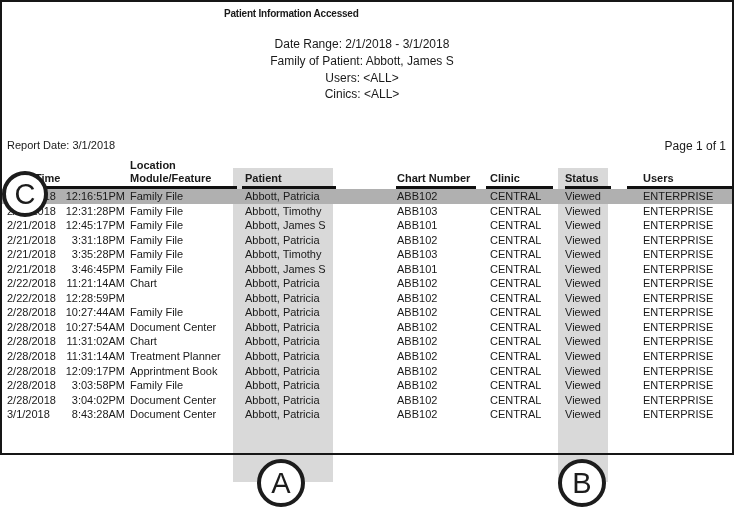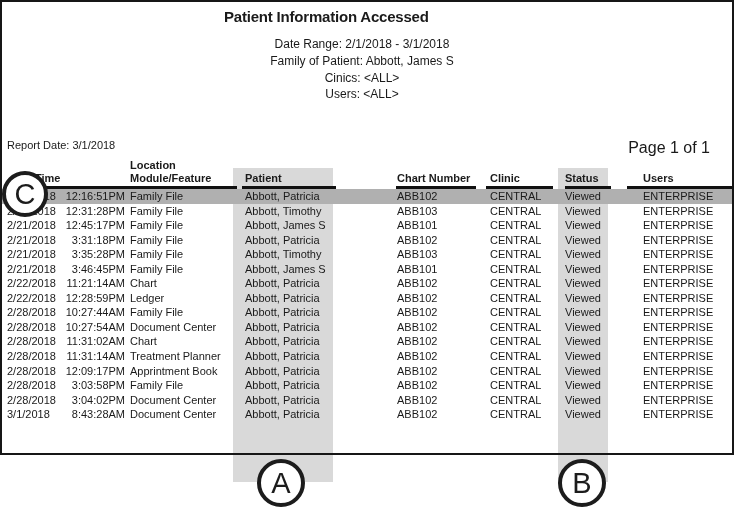--- a/index.html
+++ b/index.html
@@ -10,24 +10,24 @@
     font-family:"Liberation Sans", sans-serif;
     color:#1a1a1a;
     overflow:hidden;
   }
   
   .band { position:absolute; top:168px; height:314px; background:var(--band,#d9d9d9); z-index:1; }
   #band-a { left:233px; width:100px; }
   #band-b { left:558px; width:50px; }
 
   
-  .title { position:absolute; left:224px; top:8px; font-size:15px; font-weight:bold; letter-spacing:-0.2px; z-index:10; }
+  .title { position:absolute; left:224px; top:8px; font-size:10px; font-weight:bold; letter-spacing:-0.2px; z-index:10; }
   .meta  { position:absolute; left:5px; top:36px; width:714px; text-align:center; font-size:12px; line-height:16.8px; z-index:10; }
   .rpt-date { position:absolute; left:7px;  top:139px; font-size:11px; z-index:10; }
-  .pg       { position:absolute; right:24px; top:139px; font-size:16px; z-index:10; }
+  .pg       { position:absolute; right:8px; top:139px; font-size:12px; z-index:10; }
 
   
   .th { position:absolute; top:172px; font-size:11px; font-weight:bold; white-space:nowrap; z-index:11; }
   .th-loc1 { top:159px; }
   #th-time   { left:35px; }
   #th-loc1, #th-loc2 { left:130px; }
   #th-patient{ left:245px;text-align:center; }
   #th-chart  { left:397px; }
   #th-clinic { left:490px; }
   #th-status { left:565px; }
@@ -71,22 +71,22 @@
 </head>
 <body style="--band: #d9d9d9; --highlight: #b0b0b0;">
 
 <div class="band" id="band-a"></div>
 <div class="band" id="band-b"></div>
 
 <div class="title">Patient Information Accessed</div>
 <div class="meta">
   <div>Date Range: 2/1/2018 - 3/1/2018</div>
   <div>Family of Patient: Abbott, James S</div>
+  <div>Users: &lt;ALL&gt;</div>
   <div>Cinics: &lt;ALL&gt;</div>
-  <div>Users: &lt;ALL&gt;</div>
 </div>
 <div class="rpt-date">Report Date: 3/1/2018</div>
 <div class="pg">Page 1 of 1</div>
 
 <div class="th" id="th-time">Time</div>
 <div class="th th-loc1" id="th-loc1">Location</div>
 <div class="th" id="th-loc2">Module/Feature</div>
 <div class="th" id="th-patient">Patient</div>
 <div class="th" id="th-chart">Chart Number</div>
 <div class="th" id="th-clinic">Clinic</div>
@@ -174,21 +174,20 @@
     <span class="cell c-pat">Abbott, Patricia</span>
     <span class="cell c-chart">ABB102</span>
     <span class="cell c-clinic">CENTRAL</span>
     <span class="cell c-status">Viewed</span>
     <span class="cell c-user">ENTERPRISE</span>
   </div>
 
   <div class="row">
     <span class="cell c-date">2/22/2018</span>
     <span class="cell c-time">12:28:59PM</span>
-    <span class="cell c-loc">Ledger</span>
     <span class="cell c-pat">Abbott, Patricia</span>
     <span class="cell c-chart">ABB102</span>
     <span class="cell c-clinic">CENTRAL</span>
     <span class="cell c-status">Viewed</span>
     <span class="cell c-user">ENTERPRISE</span>
   </div>
 
   <div class="row">
     <span class="cell c-date">2/28/2018</span>
     <span class="cell c-time">10:27:44AM</span>

